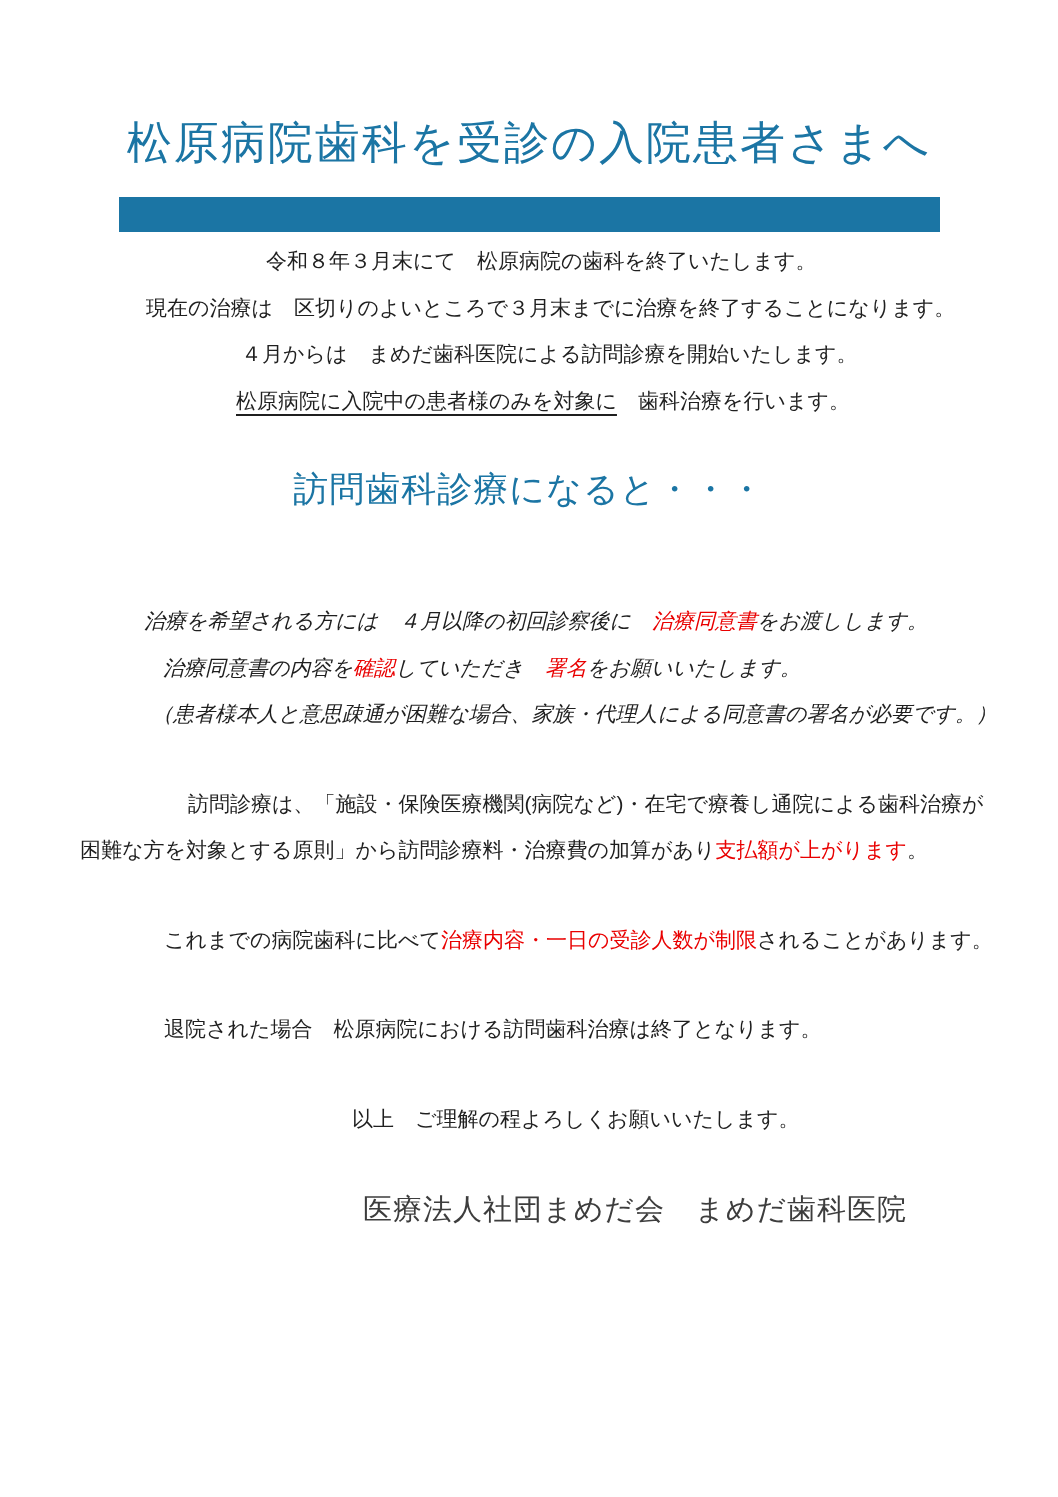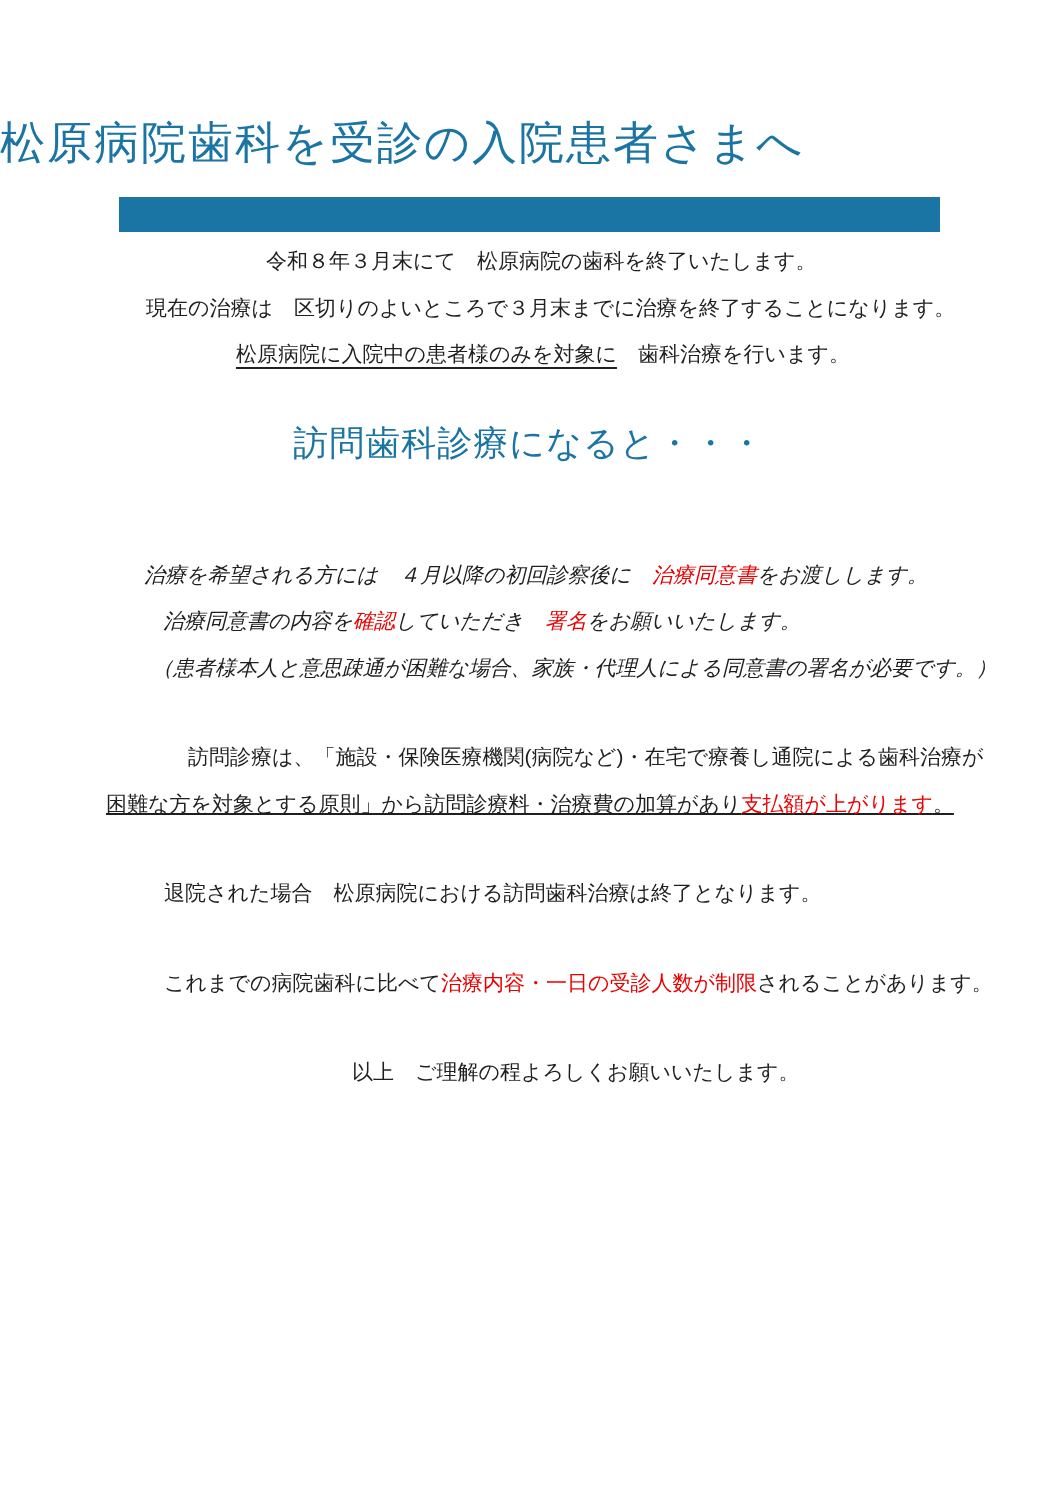--- a/index.html
+++ b/index.html
@@ -21,21 +21,21 @@
     overflow: hidden;
   }
   .page {
     position: relative;
     width: 1058px;
     height: 1497px;
     background: #ffffff;
   }
   .title {
     margin: 112px 0 0 0;
-    text-align: left;
+    text-align: center;
     font-size: 45px;
     line-height: 62px;
     letter-spacing: 2px;
     font-weight: 500;
     color: var(--accent-blue);
   }
   .title-bar {
     margin: 23px 0 0 119px;
     width: 821px;
     height: 35px;
@@ -88,42 +88,44 @@
 
 <div class="page">
 
   <h1 class="title">松原病院歯科を受診の入院患者さまへ</h1>
 
   <div class="title-bar"></div>
 
   <section class="block intro">
       <div class="body-line" style="margin-left: 266px;"><span>令和８年３月末にて　松原病院の歯科を終了いたします。</span></div>
       <div class="body-line" style="margin-left: 146px;"><span>現在の治療は　区切りのよいところで３月末までに治療を終了することになります。</span></div>
+      <div class="body-line" style="margin-left: 241px;"><span>４月からは　まめだ歯科医院による訪問診療を開始いたします。</span></div>
       <div class="body-line" style="margin-left: 236px;"><span class="seg-underline">松原病院に入院中の患者様のみを対象に</span><span>　歯科治療を行います。</span></div>
     </section>
 
   <h2 class="subtitle">訪問歯科診療になると・・・</h2>
 
   <section class="block consent">
       <div class="body-line" style="margin-left: 144px;"><span>治療を希望される方には　４月以降の初回診察後に　</span><span class="seg-red">治療同意書</span><span>をお渡しします。</span></div>
       <div class="body-line" style="margin-left: 163px;"><span>治療同意書の内容を</span><span class="seg-red">確認</span><span>していただき　</span><span class="seg-red">署名</span><span>をお願いいたします。</span></div>
       <div class="body-line" style="margin-left: 152px;"><span>（患者様本人と意思疎通が困難な場合、家族・代理人による同意書の署名が必要です。）</span></div>
     </section>
 
   <section class="block fees">
       <div class="body-line" style="margin-left: 164px;"><span>訪問診療は、「施設・保険医療機関(病院など)・在宅で療養し通院による歯科治療が</span></div>
-      <div class="body-line" style="margin-left: 82px; text-decoration: underline;"><span>困難な方を対象とする原則」から訪問診療料・治療費の加算があり</span><span class="seg-red">支払額が上がります</span><span>。</span></div>
+      <div class="body-line" style="margin-left: 56px;"><span>困難な方を対象とする原則」から訪問診療料・治療費の加算があり</span><span class="seg-red">支払額が上がります</span><span>。</span></div>
+    </section>
+
+  <section class="block limits">
+      <div class="body-line" style="margin-left: 164px;"><span>これまでの病院歯科に比べて</span><span class="seg-red">治療内容・一日の受診人数が制限</span><span>されることがあります。</span></div>
     </section>
 
   <section class="block discharge">
       <div class="body-line" style="margin-left: 164px;"><span>退院された場合　松原病院における訪問歯科治療は終了となります。</span></div>
     </section>
 
-  <section class="block limits">
-      <div class="body-line" style="margin-left: 164px;"><span>これまでの病院歯科に比べて</span><span class="seg-red">治療内容・一日の受診人数が制限</span><span>されることがあります。</span></div>
-    </section>
-
   <section class="block closing">
       <div class="body-line" style="margin-left: 323px;"><span>以上　ご理解の程よろしくお願いいたします。</span></div>
     </section>
 
+  <div class="signature">医療法人社団まめだ会　まめだ歯科医院</div>
 
 </div>
 
 </body></html>

